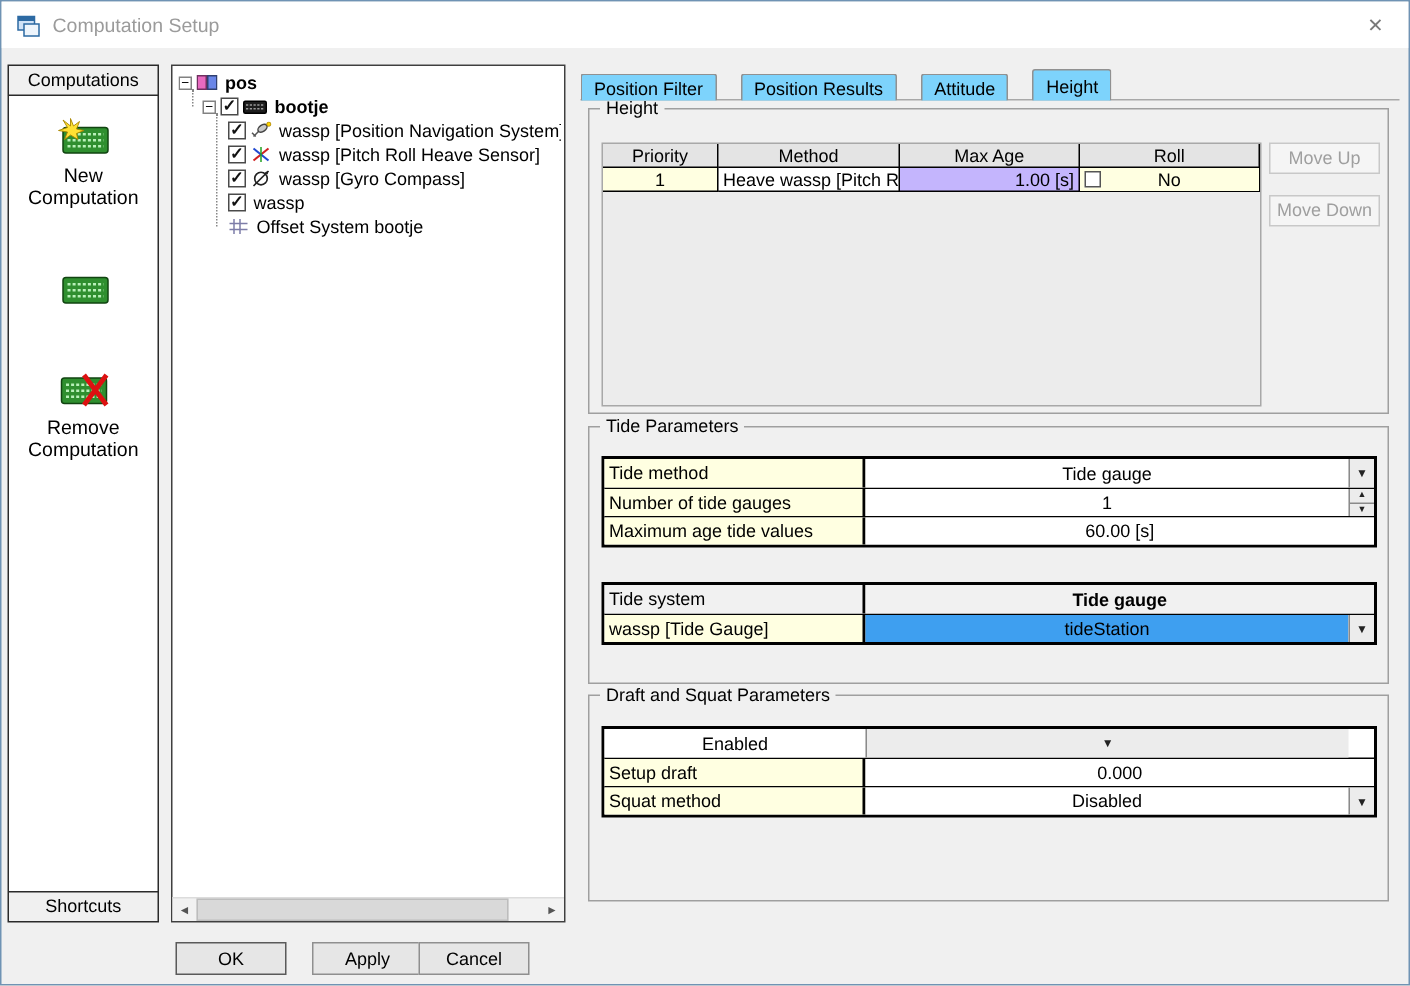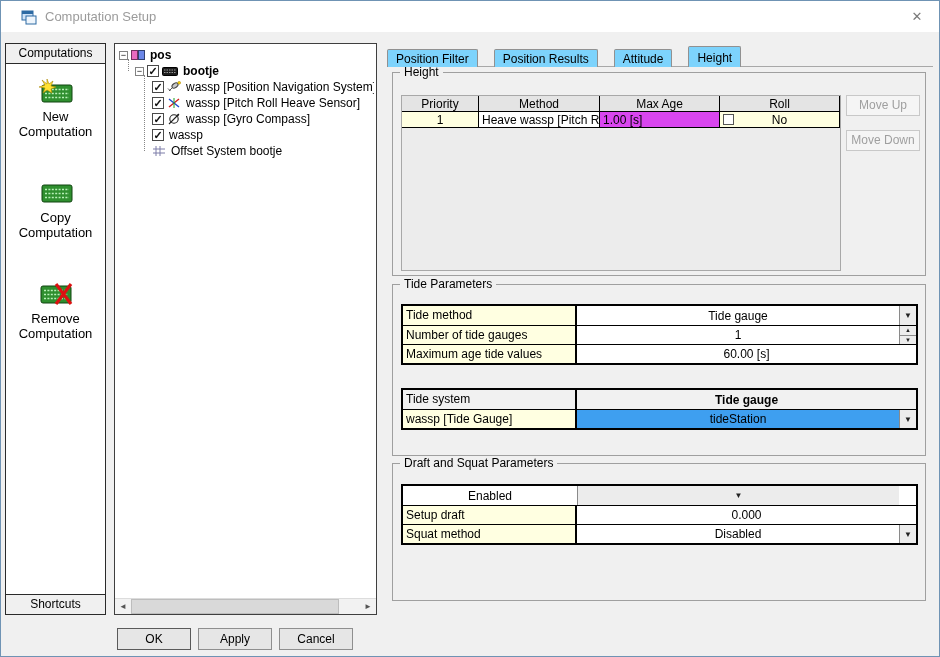--- a/index.html
+++ b/index.html
@@ -1,21 +1,21 @@
 <!DOCTYPE html>
 <html style="--selection: #3e9ff0; --cellYellow: #ffffe1; --headerGray: #e4e4e4;"><head>
 <meta charset="utf-8">
 <style>
   *{box-sizing:border-box}
   html,body{margin:0;padding:0;background:#c9c9c9}
   .window{position:relative;width:940px;height:657px;background:#f0f0f0;border:1px solid #6f93b4;
           overflow:hidden;font-family:"Liberation Sans",sans-serif;font-size:12px;color:#000}
 
   
-  .titlebar{position:absolute;top:0;left:0;right:0;height:31px;background:#fff;display:flex;align-items:center;padding-left:20px}
+  .titlebar{position:absolute;top:0;left:0;right:0;height:31px;background:#fff;display:flex;align-items:center;padding-left:10px}
   .title-text{margin-left:8px;color:#9b9b9b;font-size:13px}
   .close-btn{margin-left:auto;width:44px;height:31px;display:flex;align-items:center;justify-content:center;color:#7a7a7a;font-size:13px;cursor:default}
 
   
   .sidebar{position:absolute;left:4px;top:42px;width:101px;height:572px;display:flex;flex-direction:column}
   .sb-box{border:1px solid #2a2a2a;background:#f0f0f0;height:21px;line-height:19px;text-align:center;flex:0 0 auto}
   .sb-body{flex:1;border-left:1px solid #2a2a2a;border-right:1px solid #2a2a2a;background:#fff;display:flex;flex-direction:column;
            align-items:center;padding-top:14px;gap:40px;overflow:hidden}
   .sb-item{display:flex;flex-direction:column;align-items:center;width:94px;text-align:center;font-size:13px;line-height:15px;gap:4px}
 
@@ -53,21 +53,21 @@
   #grp-tide{left:391px;top:283px;width:534px;height:172px}
   #grp-draft{left:391px;top:462px;width:534px;height:138px}
 
   
   .gridbox{position:absolute;left:8px;top:22px;width:440px;height:176px;background:#ececec;border:1px solid #a8a8a8;overflow:hidden}
   .htable{border-collapse:collapse;table-layout:fixed;width:438px;margin:-1px 0 0 -1px}
   .htable th,.htable td{border:1px solid #000;height:16px;padding:0 3px;font-weight:normal;font-size:12px;overflow:hidden;white-space:nowrap}
   .htable th{background:var(--headerGray)}
   td.c-priority{background:var(--cellYellow);text-align:center}
   td.c-method{background:#fff}
-  td.c-maxage{background:#d946ef;}
+  td.c-maxage{background:#c4b5fd;text-align:right}
   td.c-skew{background:var(--cellYellow);position:relative;text-align:center}
   .skew-cb{position:absolute;left:3px;top:2px;width:11px;height:11px;border:1px solid #555;background:#fff}
   .movebtn{position:absolute;left:453px;width:74px;height:21px;background:#f5f5f5;border:1px solid #c8c8c8;color:#9f9f9f;text-align:center;line-height:19px}
   #btn-moveup{top:22px}
   #btn-movedown{top:57px}
 
   
   .ptable{position:absolute;left:8px;width:517px;border:2px solid #000;background:#fff}
   #tide-params{top:19px}
   #tide-system{top:103px}
@@ -83,21 +83,21 @@
   .spin span + span{border-top:1px solid #8a8a8a}
   .shead{display:grid;grid-template-columns:174px 1fr;height:19px}
   .shead .h1{padding:2px 3px;background:#f1f1f1;border-right:2px solid #000}
   .shead .h2{display:flex;align-items:center;justify-content:center;font-weight:bold;background:#f1f1f1}
   .srow{display:grid;grid-template-columns:174px 1fr 17px;height:19px;border-top:1px solid #000}
   .sel{background:var(--selection);display:flex;align-items:center;justify-content:center;color:#000}
 
   
   .fbtn{position:absolute;top:627px;width:74px;height:22px;background:#e6e6e6;border:1px solid #8f8f8f;text-align:center;line-height:20px}
   #btn-ok{left:116px;border-color:#5a5a5a}
-  #btn-apply{left:197px}
+  #btn-apply{left:207px}
   #btn-cancel{left:278px}
 </style>
 </head>
 <body>
 
 <div class="window">
 
   <div class="titlebar">
     <span class="ticon">
       <svg width="16" height="16">
@@ -127,21 +127,20 @@
       </div>
       <div class="sb-item">
         <span class="ticon">
           <svg width="36" height="27">
             <rect x="4" y="6" width="30" height="17" rx="2" fill="#2f8f2f" stroke="#114411"></rect>
             <line x1="7" y1="10.5" x2="31" y2="10.5" stroke="#b8f0b8" stroke-width="1.7" stroke-dasharray="2 1.4"></line>
             <line x1="7" y1="14.5" x2="31" y2="14.5" stroke="#b8f0b8" stroke-width="1.7" stroke-dasharray="2 1.4"></line>
             <line x1="7" y1="18.5" x2="31" y2="18.5" stroke="#b8f0b8" stroke-width="1.7" stroke-dasharray="2 1.4"></line>
           </svg>
         </span>
-        <span>Copy Computation</span>
       </div>
       <div class="sb-item">
         <span class="ticon">
           <svg width="36" height="27">
             <rect x="3" y="6" width="30" height="17" rx="2" fill="#2f8f2f" stroke="#114411"></rect>
             <line x1="6" y1="10.5" x2="30" y2="10.5" stroke="#b8f0b8" stroke-width="1.7" stroke-dasharray="2 1.4"></line>
             <line x1="6" y1="14.5" x2="30" y2="14.5" stroke="#b8f0b8" stroke-width="1.7" stroke-dasharray="2 1.4"></line>
             <line x1="6" y1="18.5" x2="30" y2="18.5" stroke="#b8f0b8" stroke-width="1.7" stroke-dasharray="2 1.4"></line>
             <line x1="18" y1="4" x2="33" y2="24" stroke="#dd1111" stroke-width="3.2"></line>
             <line x1="33" y1="4" x2="18" y2="24" stroke="#dd1111" stroke-width="3.2"></line>

